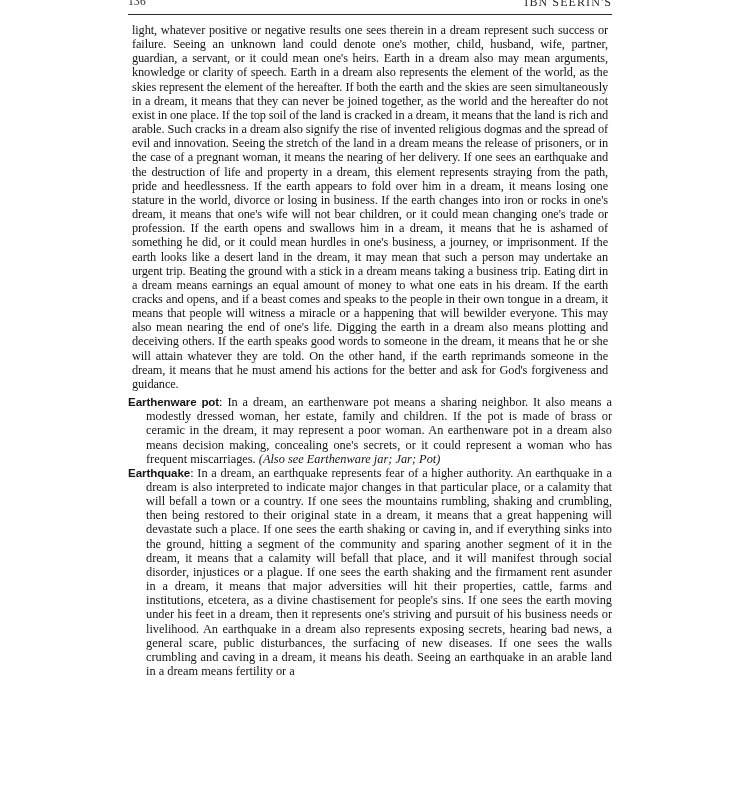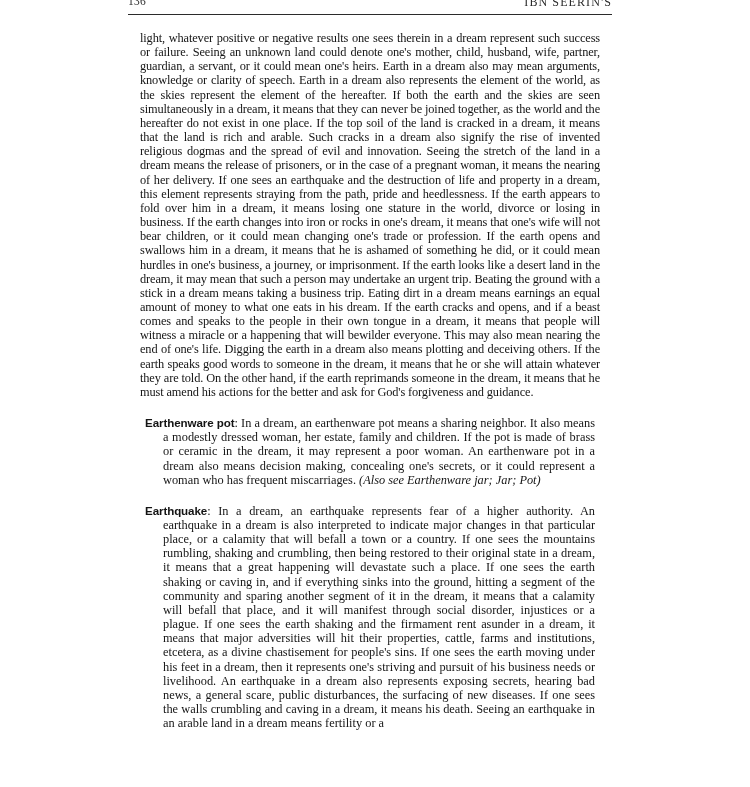--- a/index.html
+++ b/index.html
@@ -63,34 +63,34 @@
     width: 484px;
     font-size: 12.35px;
     line-height: 14.15px;
     text-align: justify;
     text-justify: inter-word;
     color: #141414;
     -webkit-font-smoothing: none;
   }
 
   .para {
-    margin: 12px;
+    margin: 4px;
     text-align: justify;
     text-justify: inter-word;
     hyphens: manual;
   }
 
   
   .para-continued {
     text-indent: 0;
   }
 
   
   .entry {
-    margin: 17px;
+    margin: 0;
     padding-left: 18px;
     text-indent: -18px;
     text-align: justify;
     text-justify: inter-word;
   }
 
   .headword {
     font-weight: 700;
     font-family: "Liberation Sans", "DejaVu Sans", sans-serif;
     font-size: 11.6px;

